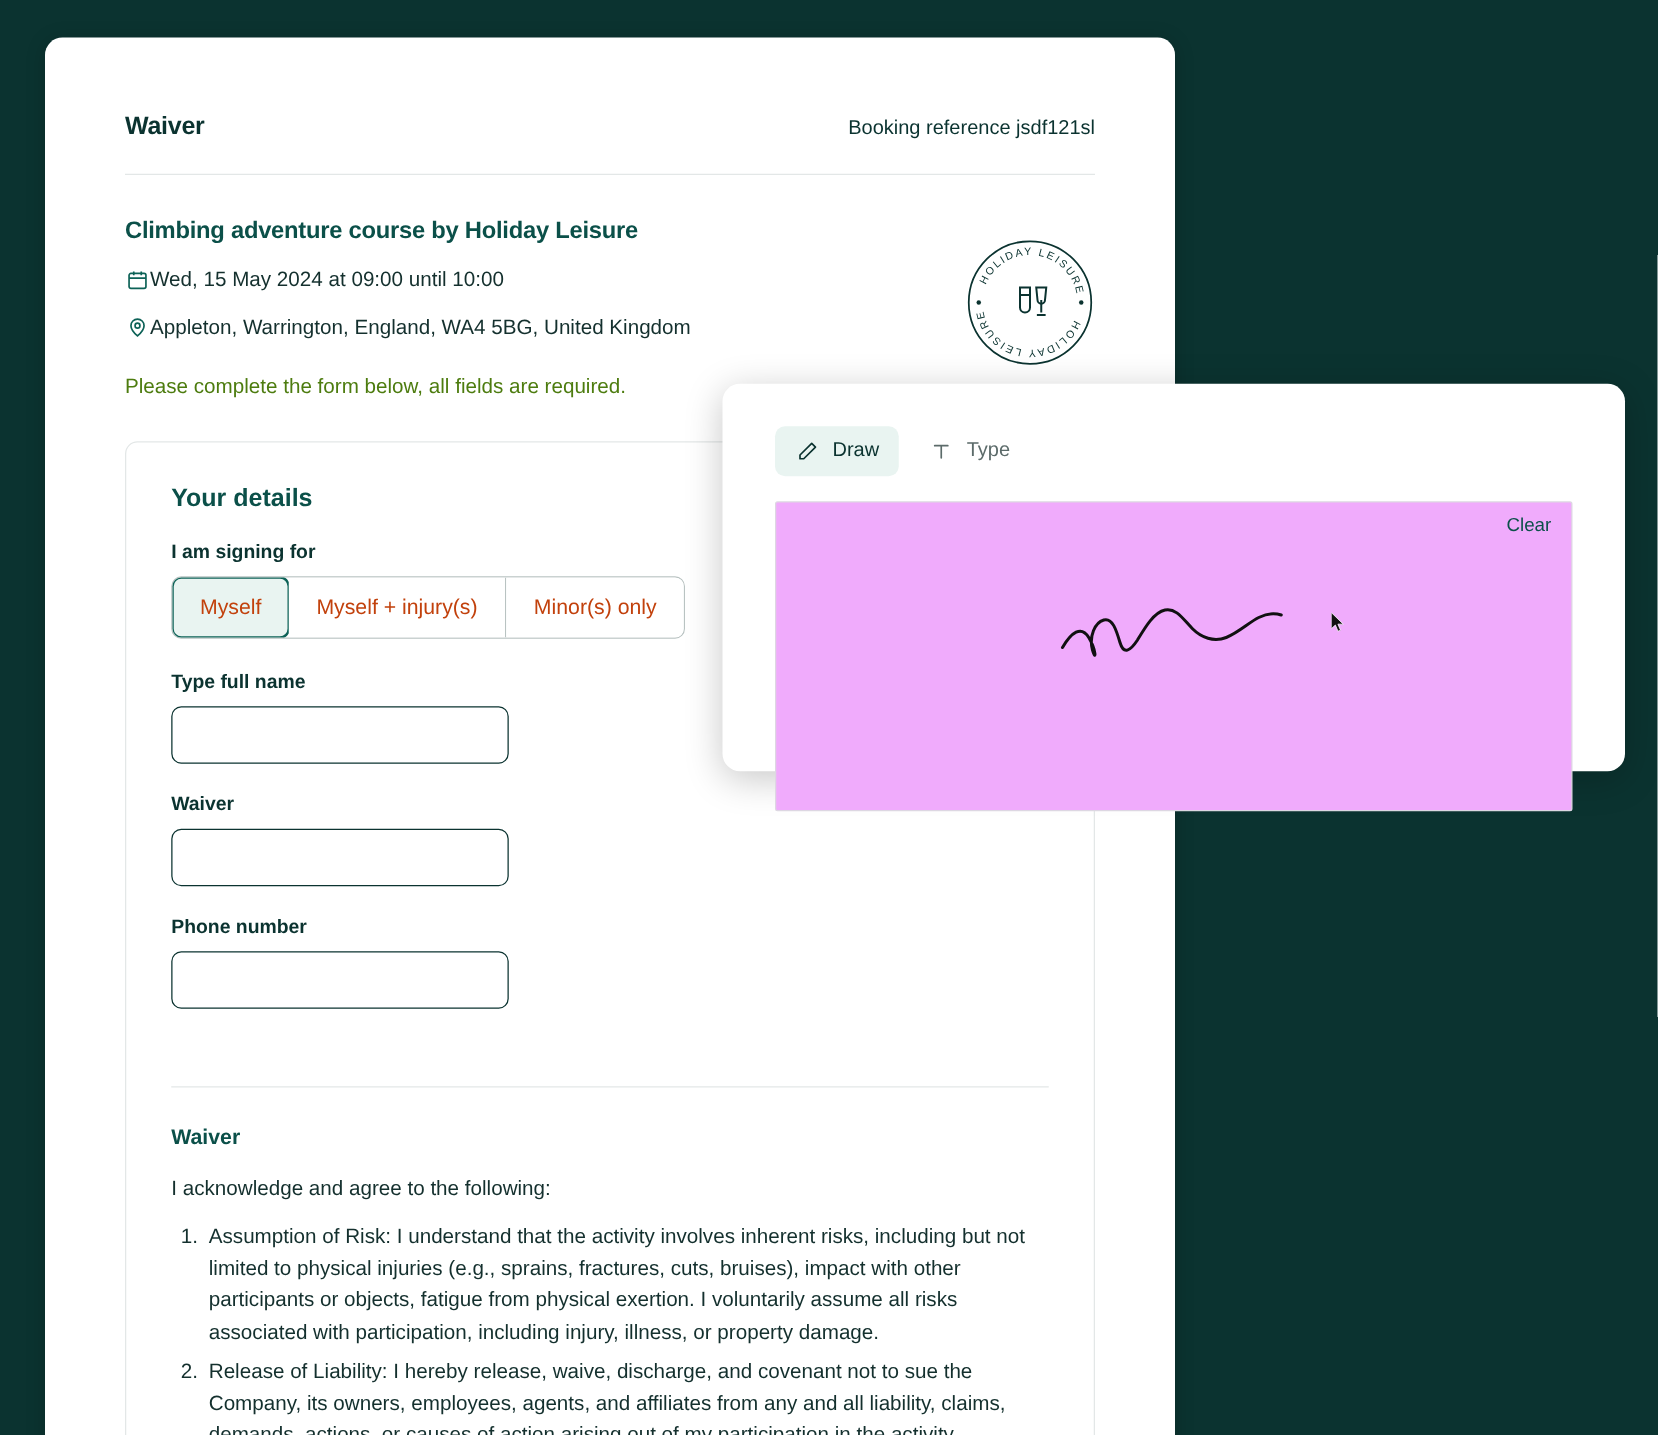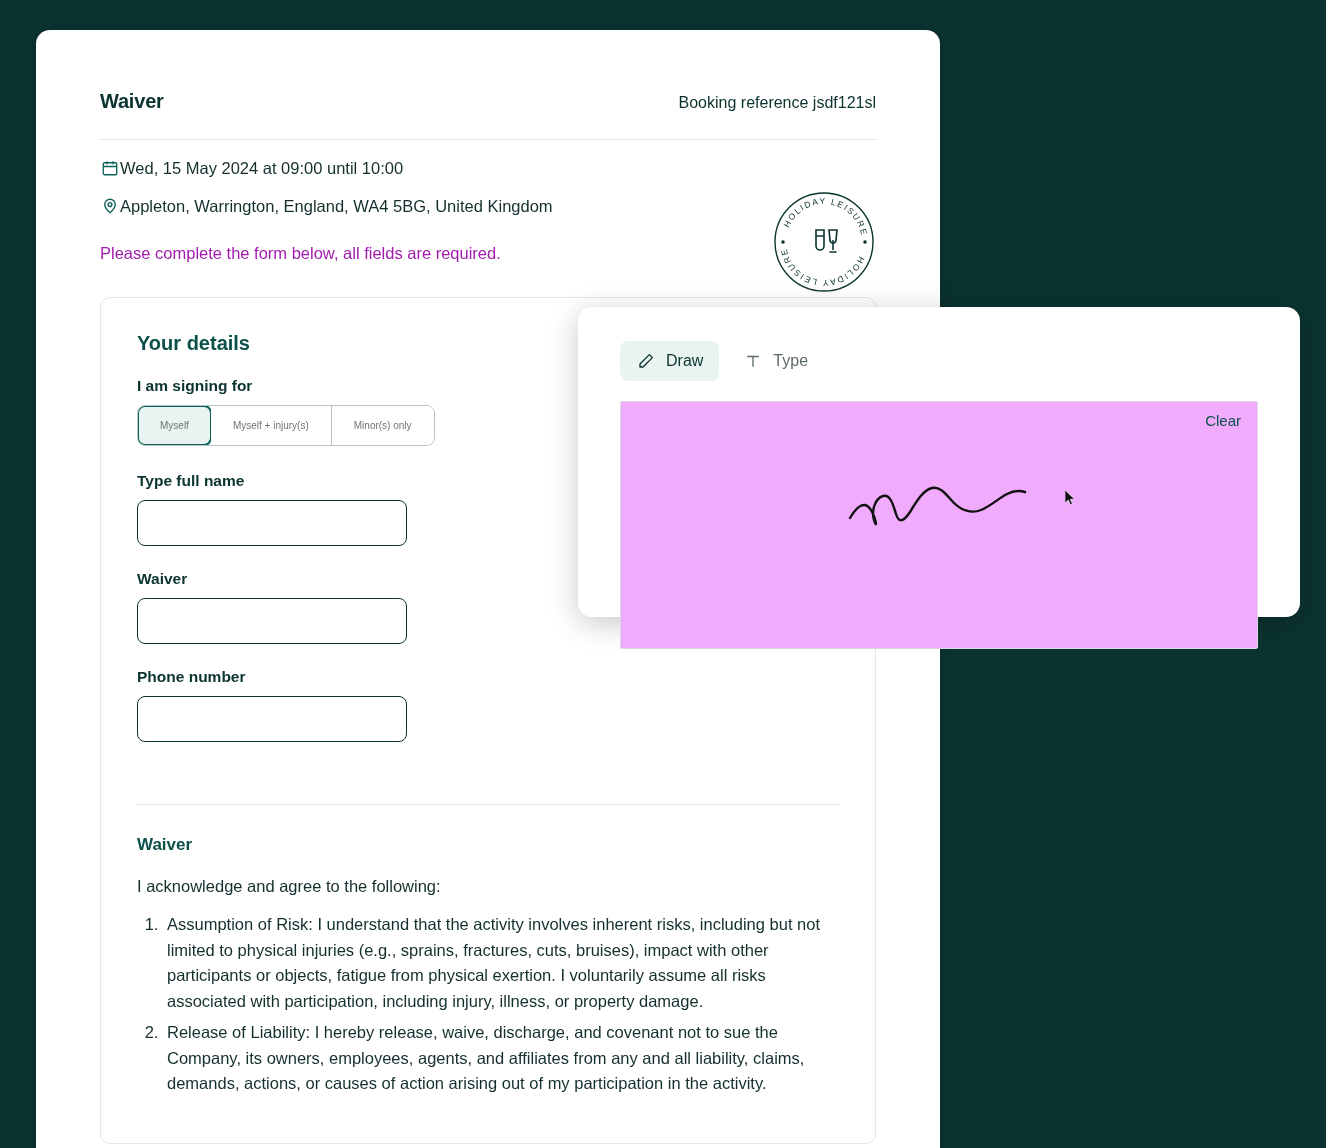--- a/index.html
+++ b/index.html
@@ -71,21 +71,21 @@
     flex: 0 0 20px;
     color: #0d6257;
     display: flex;
     align-items: center;
     justify-content: center;
   }
 
   .instructions {
     margin-top: 28px;
     font-size: 16.5px;
-    color: #a21caf;
+    color: #4d7c0f;
   }
 
   
   .form-panel {
     margin-top: 34px;
     border: 1px solid #e3e7e7;
     border-radius: 10px;
     padding: 34px 36px 40px 36px;
   }
   .section-title {
@@ -104,22 +104,22 @@
   
   .segmented {
     display: inline-flex;
     border: 1px solid #b9c3c2;
     border-radius: 8px;
     overflow: hidden;
     margin-bottom: 26px;
   }
   .seg {
     padding: 14px 22px;
-    font-size: 10px;
-    color: #737373;
+    font-size: 17px;
+    color: #c2410c;
     background: #fff;
     border-right: 1px solid #b9c3c2;
     cursor: pointer;
     white-space: nowrap;
   }
   .seg:last-child { border-right: none; }
   .seg.selected {
     background: #e9f4f1;
     border: 2px solid #0d6257;
     margin: -1px;
@@ -246,20 +246,21 @@
 <body>
 
 <div id="waiver-card">
   <div class="card-inner">
 
     <div class="top-row">
       <div class="page-title">Waiver</div>
       <div class="booking-ref">Booking reference jsdf121sl</div>
     </div>
 
+    <div class="event-title">Climbing adventure course by Holiday Leisure</div>
 
     <div class="meta-line">
       <span class="meta-ico">
         <svg width="18" height="18" viewBox="0 0 24 24" fill="none" stroke="currentColor" stroke-width="1.8">
           <rect x="3" y="5" width="18" height="16" rx="2"></rect>
           <path d="M3 10h18M8 3v4M16 3v4"></path>
         </svg>
       </span>
       <span>Wed, 15 May 2024 at 09:00 until 10:00</span>
     </div>

